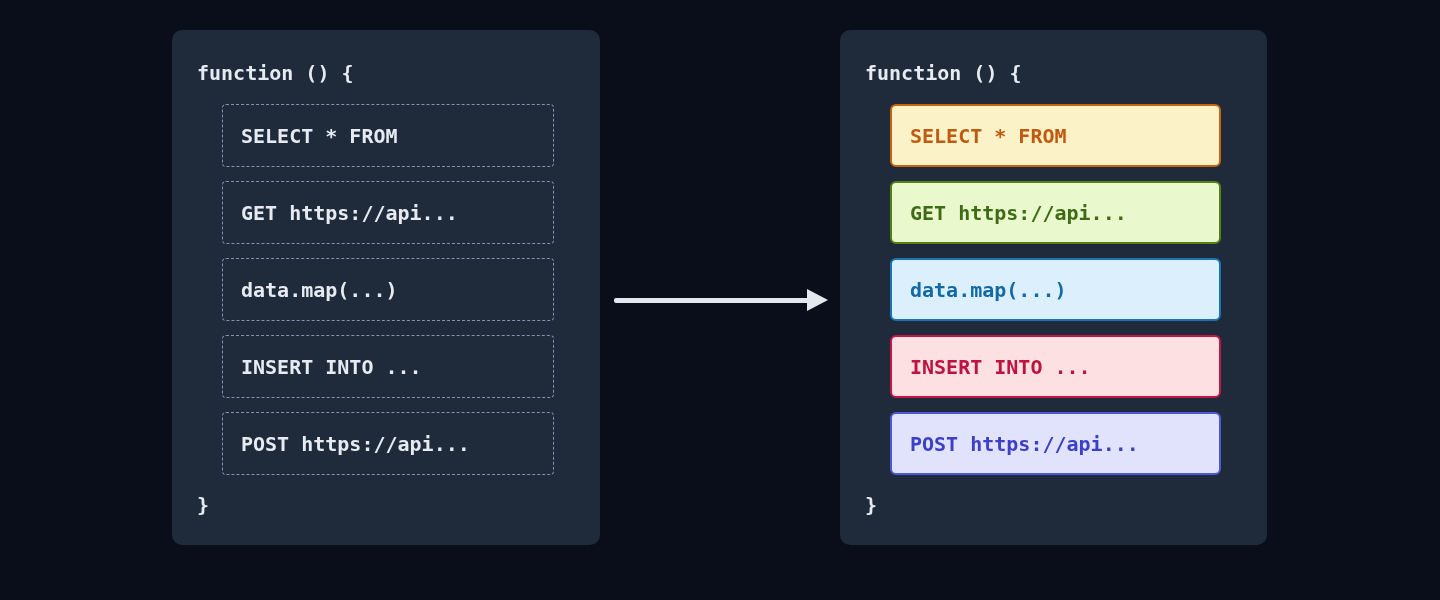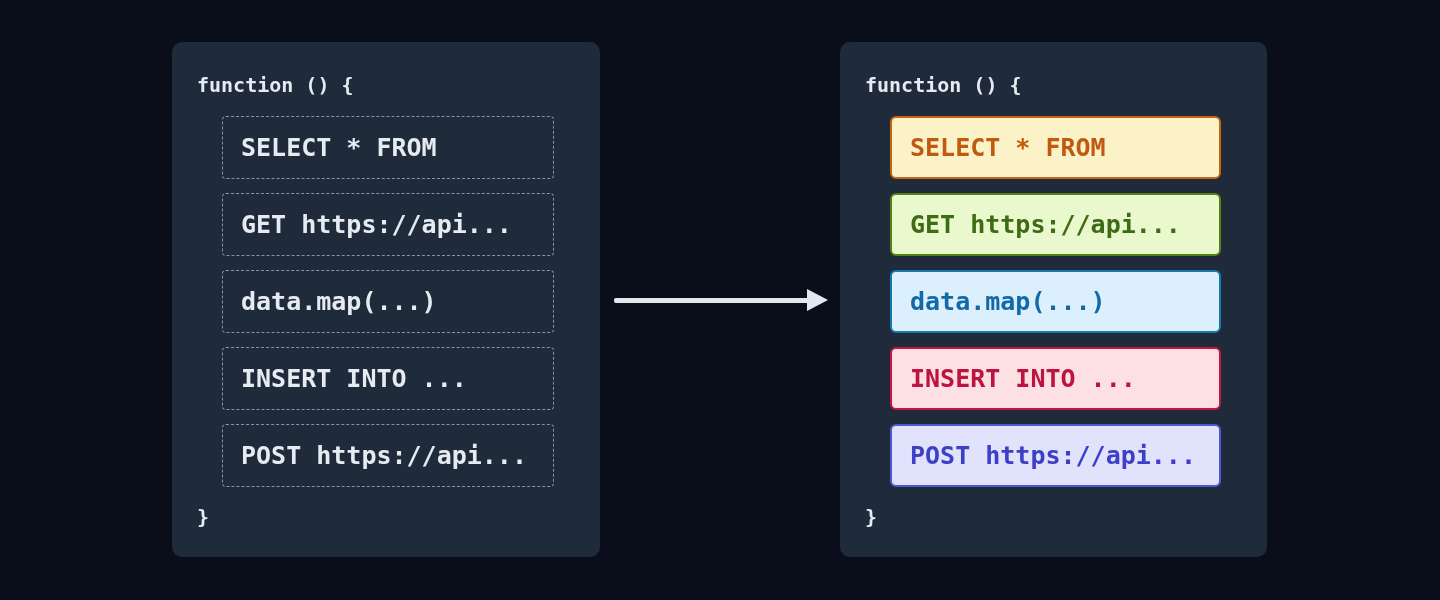--- a/index.html
+++ b/index.html
@@ -13,21 +13,21 @@
   html, body { width: 1440px; height: 600px; overflow: hidden; }
   body {
     background: var(--page-bg);
     font-family: "DejaVu Sans Mono", "Liberation Mono", monospace;
     position: relative;
   }
   .canvas { position: absolute; inset: 0; width: 1440px; height: 600px; }
 
   .panel {
     position: absolute;
-    top: 42px;
+    top: 30px;
     width: 428px;
     height: 515px;
     background: var(--panel-bg);
     border-radius: 10px;
   }
   .panel.left  { left: 172px; }
   .panel.right { left: 840px; width: 427px; }
 
   .panel-header, .panel-footer {
     color: var(--panel-text);
@@ -40,21 +40,21 @@
   .panel-footer { margin-top: 19px; }
 
   .blocks { margin: 20px 46px 0 50px; }
 
   .block {
     height: 63px;
     margin-bottom: 14px;
     display: flex;
     align-items: center;
     padding-left: 18px;
-    font-size: 25px;
+    font-size: 20px;
     font-weight: bold;
     letter-spacing: 0;
     white-space: pre;
   }
   .block:last-child { margin-bottom: 0; text-align: center; }
 
   .dashed-box {
     border: 1.5px dashed var(--dashed-border);
     border-radius: 4px;
     color: var(--panel-text);

